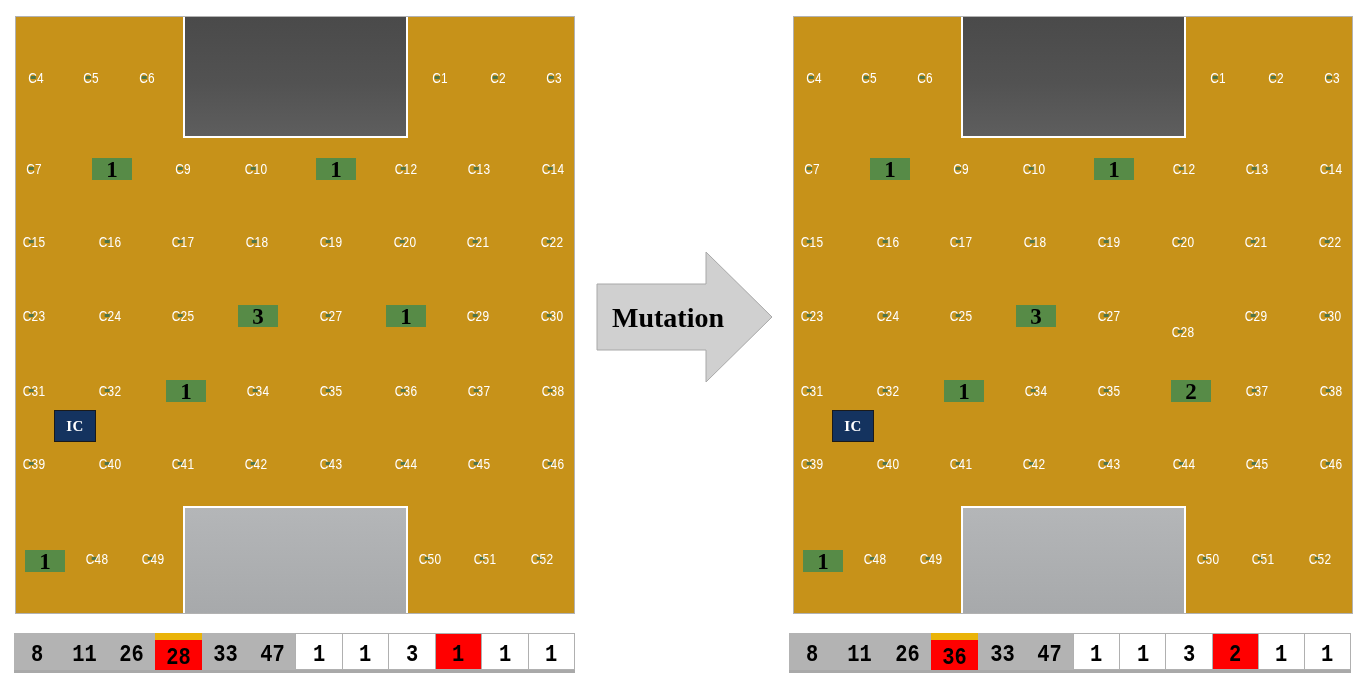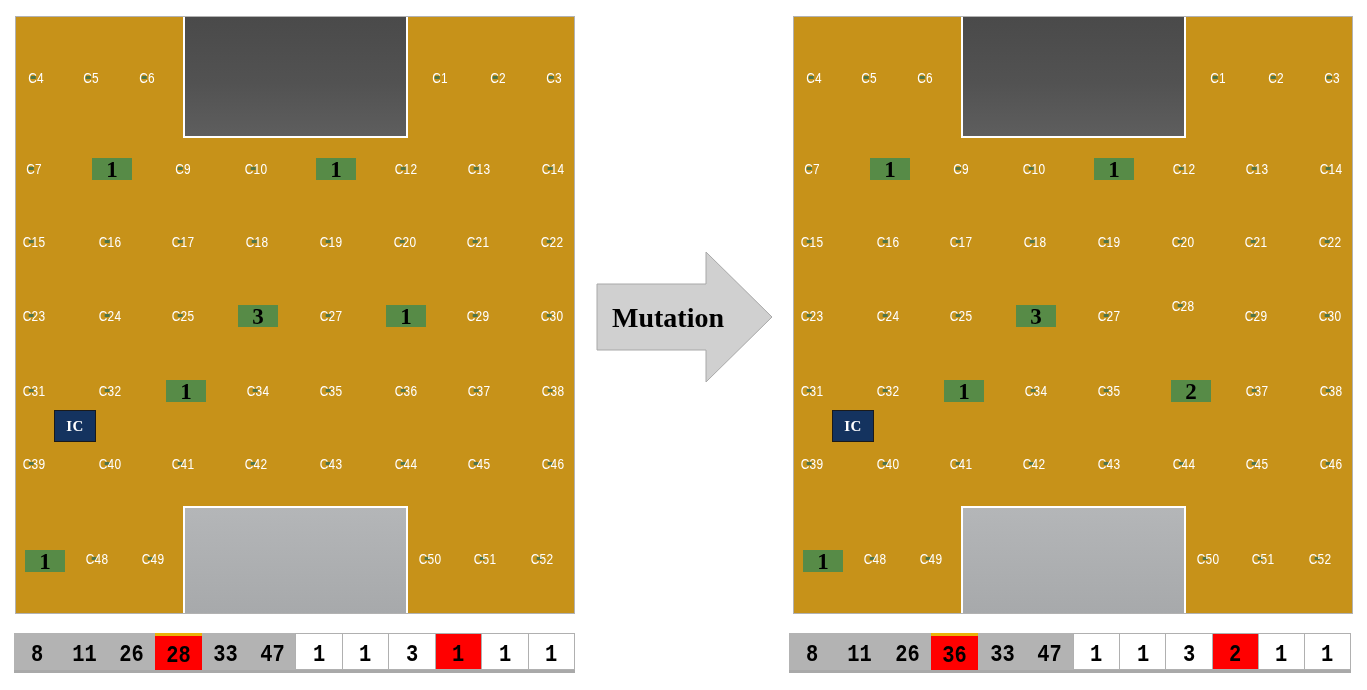--- a/index.html
+++ b/index.html
@@ -26,21 +26,21 @@
   font-family:"Liberation Serif",serif;font-weight:bold;font-size:15px;
   line-height:30px;text-align:center;letter-spacing:0.5px;}
 .ribbon{position:absolute;top:633px;height:37px;display:flex;box-shadow:0 3px 0 #a9a9a9;}
 .ribbon .c{box-sizing:border-box;color:#000;font-weight:bold;font-size:24px;
   font-family:"Liberation Mono",monospace;display:flex;align-items:center;justify-content:center;padding-top:5px;}
 .ribbon .c span{display:inline-block;transform:scaleX(0.85);}
 .ribbon .g{background:#b3b3b3;}
 .ws{display:flex;box-sizing:border-box;border:1px solid #b0b0b0;background:#fff;}
 .ws .w{flex:1;background:#fff;}
 .ws .w + .w{border-left:1px solid #b0b0b0;}
-.ribbon .g.r{border-top:3px solid #eab308;}
+.ribbon .g.r{border-top:7px solid #eab308;}
 .ribbon .r{background:#f00 !important;}
 #rbL{left:14px;width:561px;}
 #rbR{left:789px;width:562px;}
 </style></head>
 <body>
 <div id="page">
   <div class="panel" id="pL">
     <div class="notchT"></div>
     <div class="notchB"></div>
     <span class="lb" style="left:20px;top:61px"><i></i><b>C4</b></span>
@@ -120,21 +120,21 @@
     <span class="lb" style="left:241px;top:225px"><i></i><b>C18</b></span>
     <span class="lb" style="left:315px;top:225px"><i></i><b>C19</b></span>
     <span class="lb" style="left:389px;top:225px"><i></i><b>C20</b></span>
     <span class="lb" style="left:462px;top:225px"><i></i><b>C21</b></span>
     <span class="lb" style="left:536px;top:225px"><i></i><b>C22</b></span>
     <span class="lb" style="left:18px;top:299px"><i></i><b>C23</b></span>
     <span class="lb" style="left:94px;top:299px"><i></i><b>C24</b></span>
     <span class="lb" style="left:167px;top:299px"><i></i><b>C25</b></span>
     <div class="gb" style="left:222px;top:288px">3</div>
     <span class="lb" style="left:315px;top:299px"><i></i><b>C27</b></span>
-    <span class="lb" style="left:389px;top:289px"><i></i><b>C28</b></span>
+    <span class="lb" style="left:389px;top:315px"><i></i><b>C28</b></span>
     <span class="lb" style="left:462px;top:299px"><i></i><b>C29</b></span>
     <span class="lb" style="left:536px;top:299px"><i></i><b>C30</b></span>
     <span class="lb" style="left:18px;top:374px"><i></i><b>C31</b></span>
     <span class="lb" style="left:94px;top:374px"><i></i><b>C32</b></span>
     <div class="gb" style="left:150px;top:363px">1</div>
     <span class="lb" style="left:242px;top:374px"><i></i><b>C34</b></span>
     <span class="lb" style="left:315px;top:374px"><i></i><b>C35</b></span>
     <div class="gb" style="left:377px;top:363px">2</div>
     <span class="lb" style="left:463px;top:374px"><i></i><b>C37</b></span>
     <span class="lb" style="left:537px;top:374px"><i></i><b>C38</b></span>

